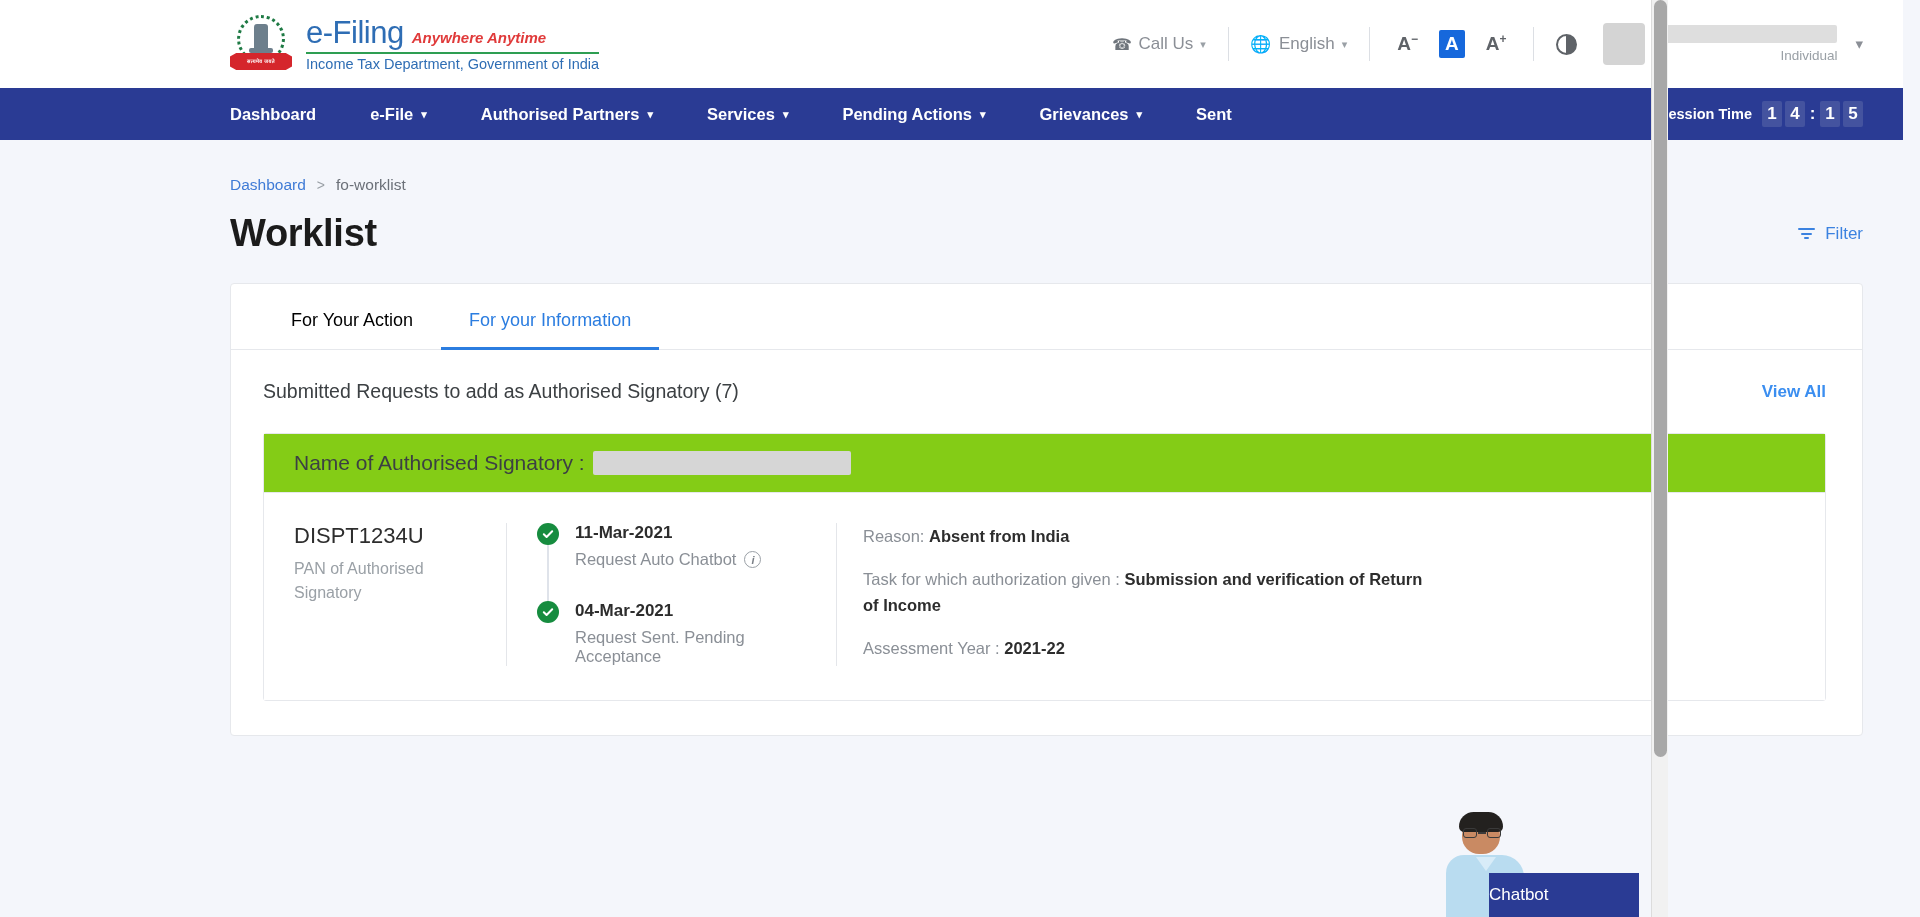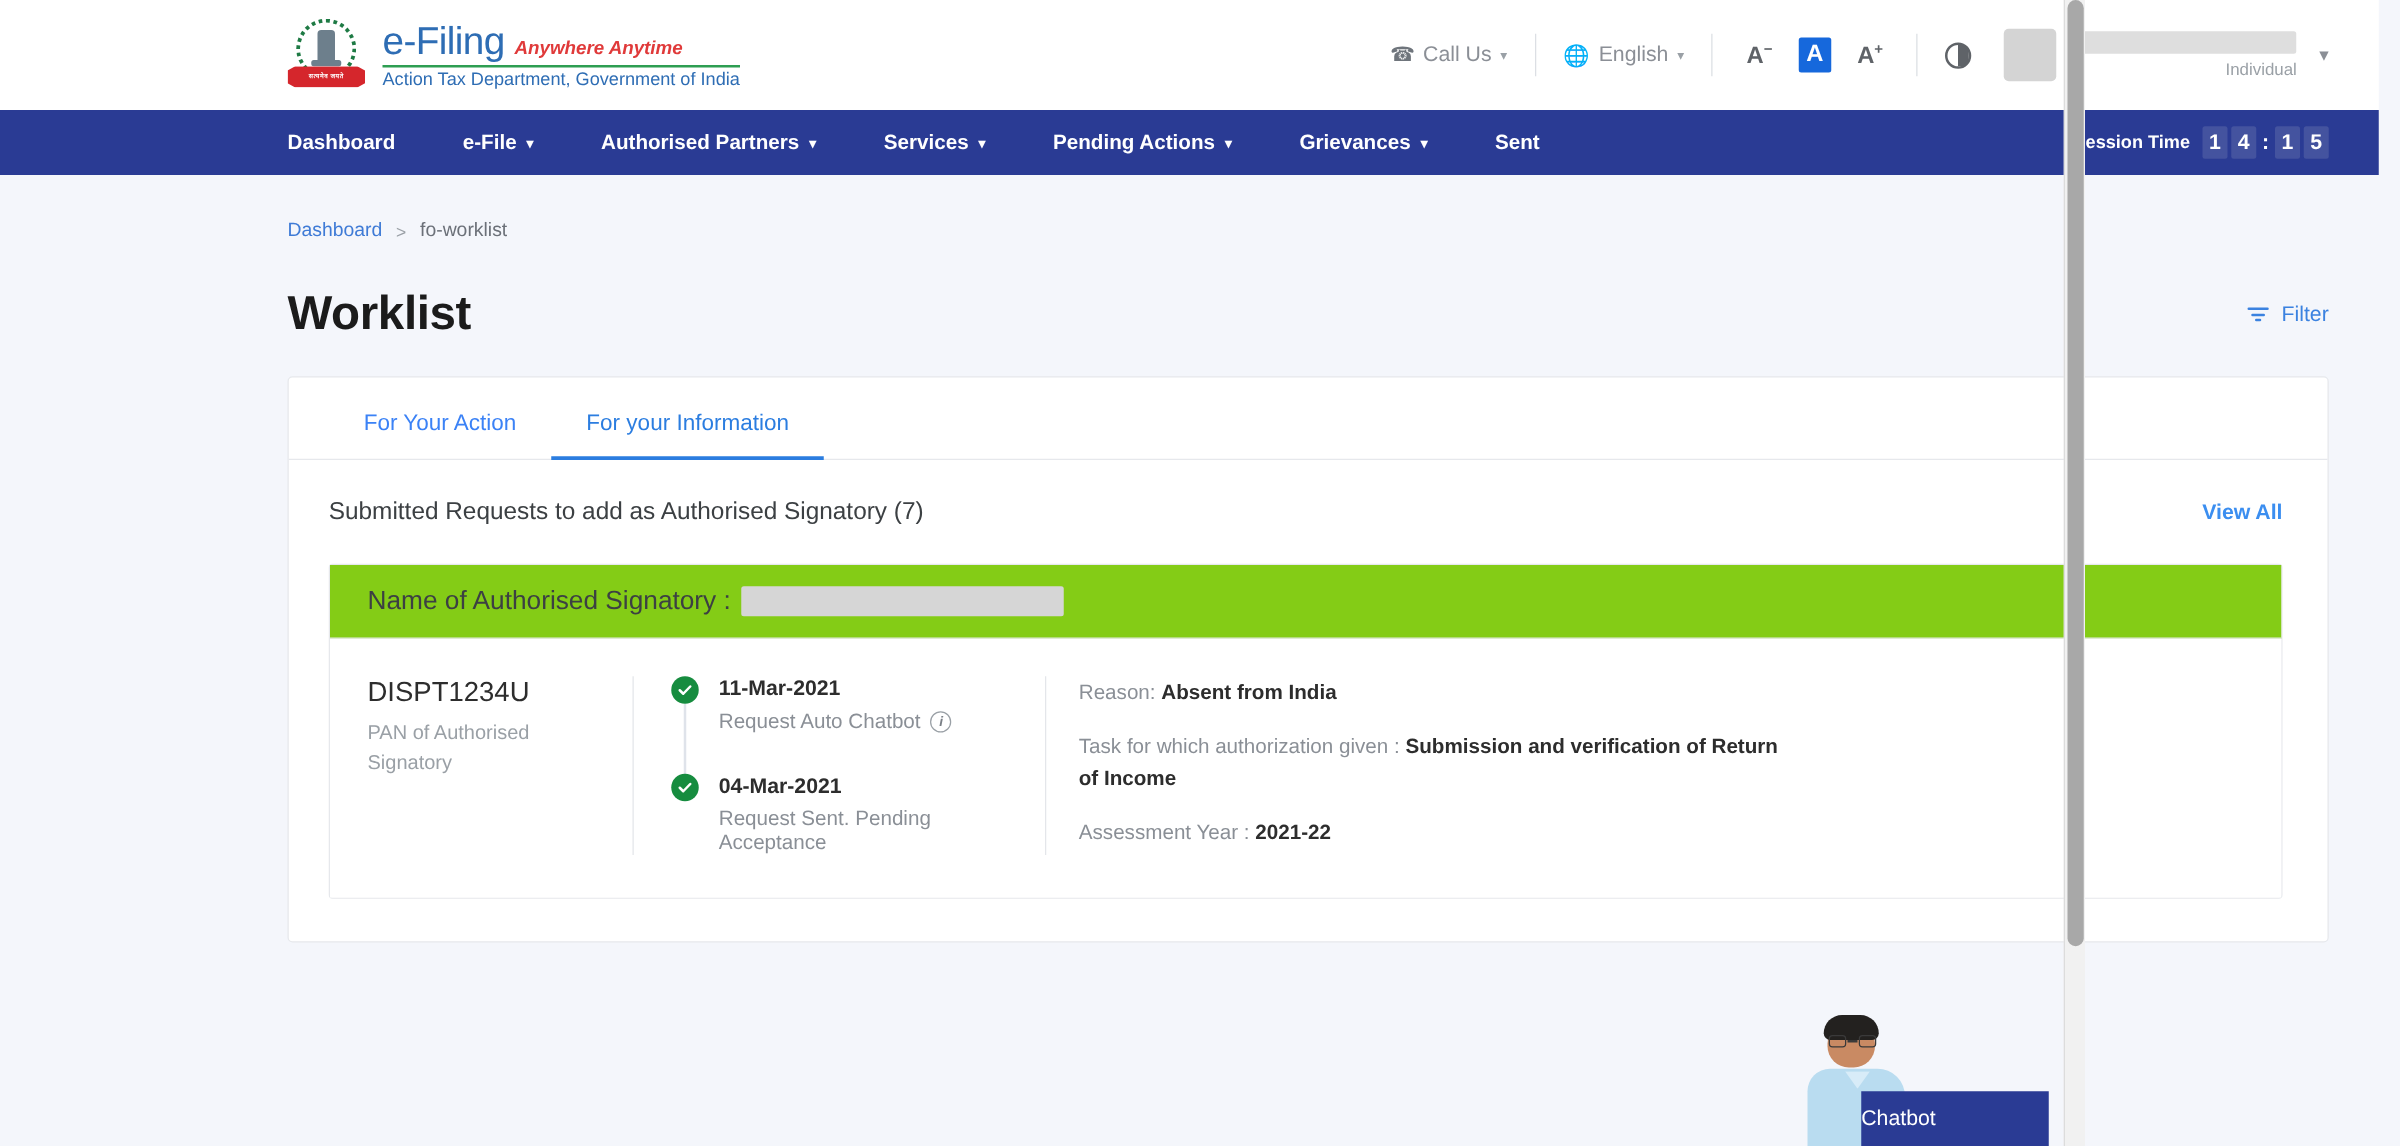--- a/index.html
+++ b/index.html
@@ -109,41 +109,41 @@
   }
   .digit.colon { background: transparent; width: 9px; }
 
   
   .content { padding: 0 40px 0 230px; }
   .breadcrumb { display: flex; align-items: center; gap: 11px; padding-top: 36px; font-size: 15.5px; }
   .bc-link { color: #3f7bd6; cursor: pointer; }
   .bc-sep { color: #9aa0a6; font-size: 14px; }
   .bc-current { color: #6b7078; }
 
-  .title-row { display: flex; align-items: center; margin-top: 36px; }
+  .title-row { display: flex; align-items: center; margin-top: 18px; }
   .page-title { font-size: 38px; font-weight: bold; color: #1b1b1b; letter-spacing: -.3px; }
   .filter-btn {
     margin-left: auto; display: flex; align-items: center; gap: 10px;
     color: #3b82e0; font-size: 17px; cursor: pointer;
   }
   .filter-ico { display: flex; flex-direction: column; gap: 2.5px; align-items: center; }
   .filter-ico i { display: block; height: 2px; background: #3b82e0; border-radius: 1px; }
   .filter-ico i:nth-child(1) { width: 17px; }
   .filter-ico i:nth-child(2) { width: 11px; }
   .filter-ico i:nth-child(3) { width: 5px; }
 
   
   .card {
     margin-top: 28px; background: #ffffff;
     border: 1px solid #e6e8ec; border-radius: 4px;
     padding: 0 0 34px 0;
   }
   .tabs { display: flex; padding: 0 32px; border-bottom: 1px solid #e6e8ec; }
   .tab {
-    padding: 26px 28px 16px; font-size: 18px; color: #3b82f6; cursor: pointer;
+    padding: 26px 28px 16px; font-size: 18px; color: #000000; cursor: pointer;
     border-bottom: 3px solid transparent; margin-bottom: -1px;
   }
   .tab.active { color: #2b7de0; border-bottom-color: #2b7de0; }
 
   .sec-row { display: flex; align-items: center; padding: 30px 36px 0 32px; }
   .sec-title { font-size: 19.5px; color: #3c4043; }
   .view-all { margin-left: auto; color: #3b8ef0; font-size: 17px; font-weight: bold; cursor: pointer; }
 
   .req-card {
     margin: 30px 36px 0 32px;
@@ -246,21 +246,21 @@
           <div class="pillar"></div>
           <div class="ribbon">
               <span>सत्यमेव जयते</span>
             </div>
         </div>
         <div class="wordmark">
           <div class="wm-row">
             <span class="wm-main">e-Filing</span>
             <span class="wm-tag">Anywhere Anytime</span>
           </div>
-          <div class="wm-sub">Action Tax Department, Government of India</div>
+          <div class="wm-sub">Income Tax Department, Government of India</div>
         </div>
       </div>
 
       <div class="top-right">
         <div class="hdr-item">
           <span class="phone-ico">☎</span>
           <span>Call Us</span>
           <span class="caret">▾</span>
         </div>
         <div class="hdr-sep"></div>

